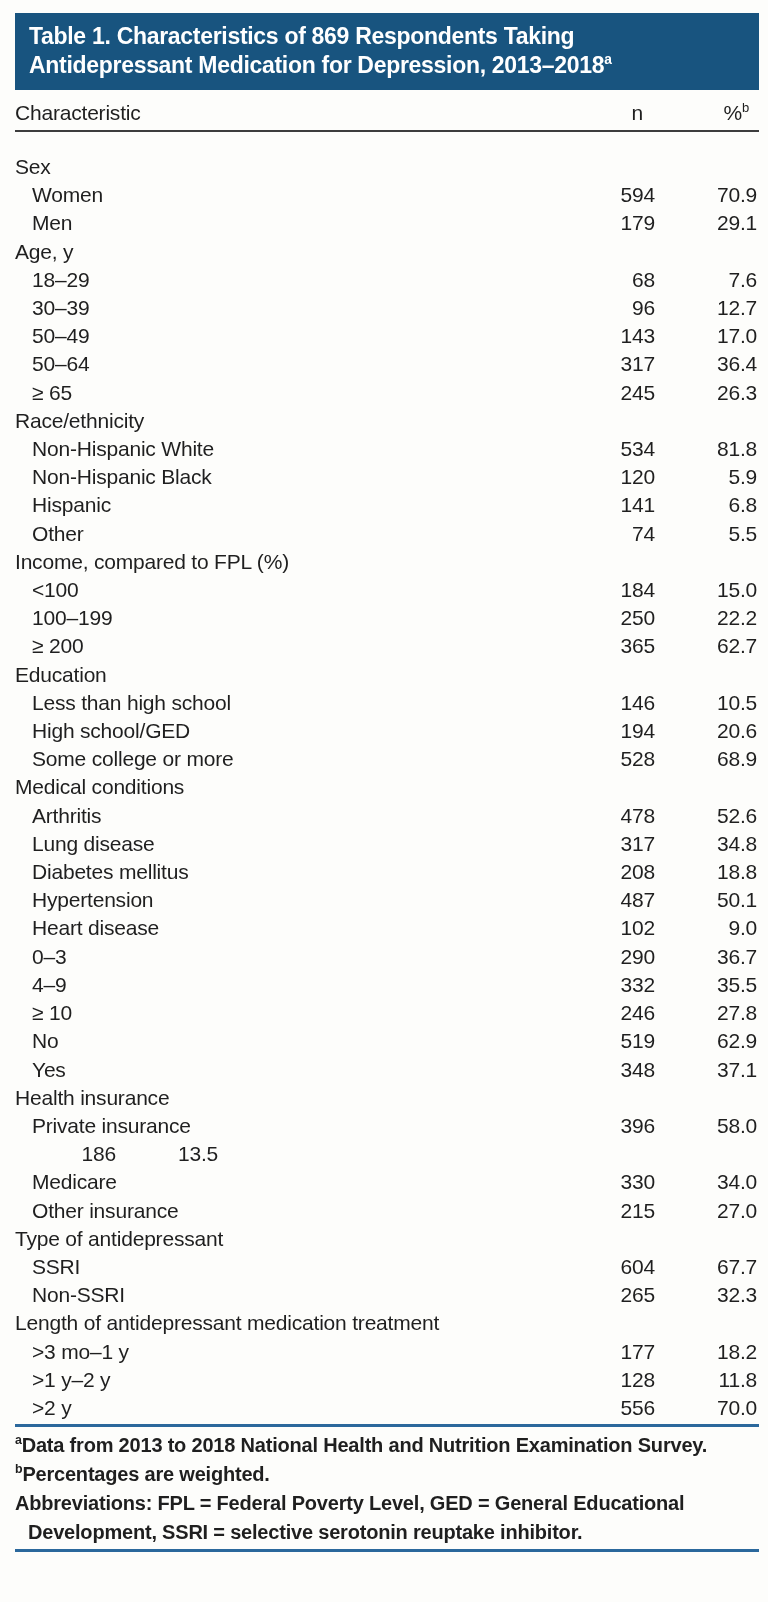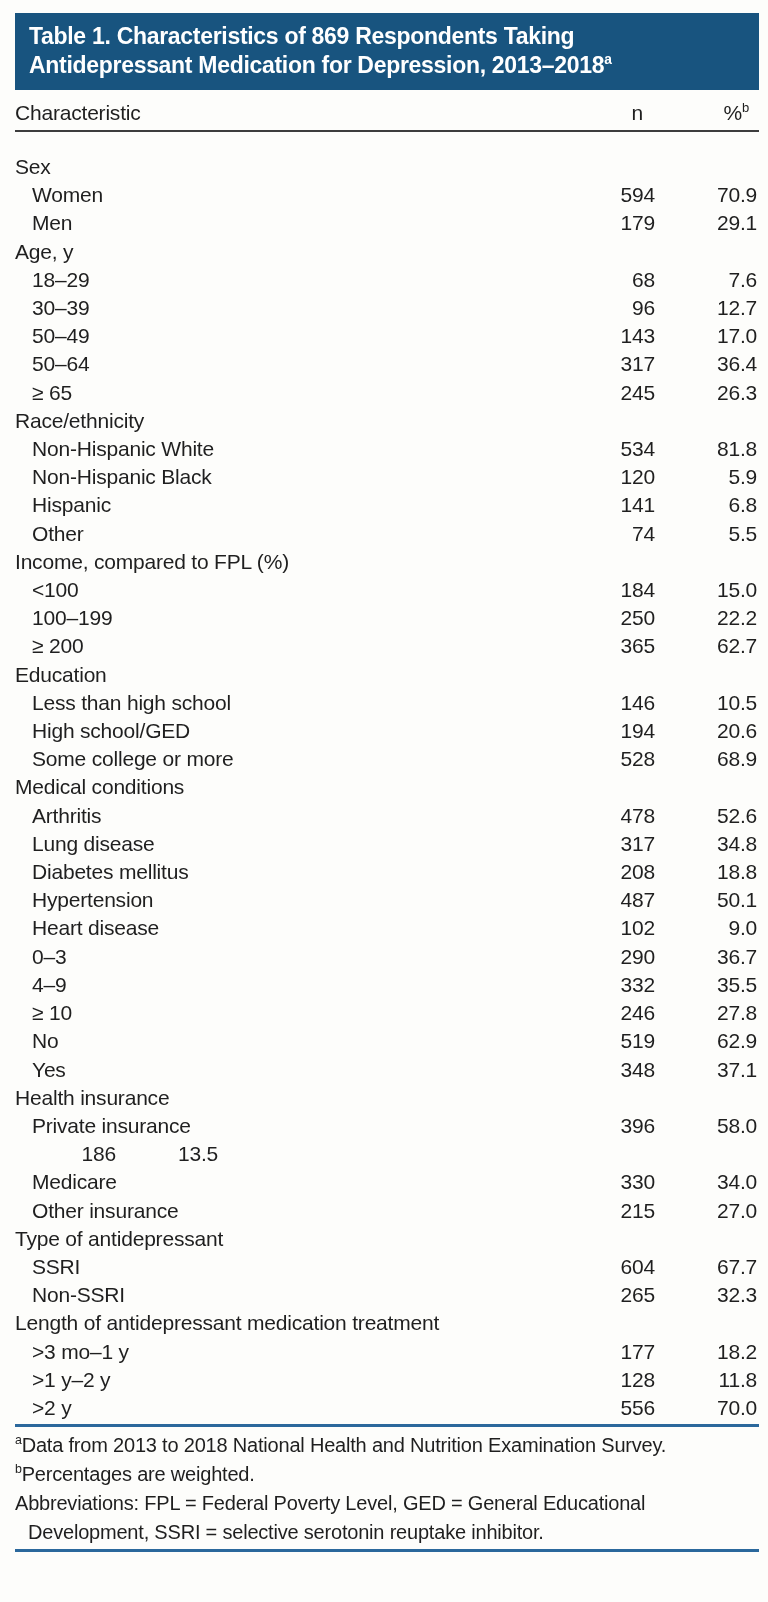--- a/index.html
+++ b/index.html
@@ -34,21 +34,21 @@
   .colhead .cell-pct{width:100px;text-align:right;padding-right:10px;}
   .colhead sup{font-size:62%;line-height:0;}
   .header-rule{height:2px;background:var(--header-rule);}
   #table-body{padding-top:21px;}
   .row{display:flex;align-items:baseline;font-size:21px;line-height:28.2px;letter-spacing:-0.2px;}
   .row-label{flex:1;white-space:nowrap;}
   .row-label.sub{padding-left:17px;}
   .cell-n{width:105px;text-align:right;padding-right:4px;}
   .cell-pct{width:100px;text-align:right;padding-right:2px;}
   .rule-blue{height:3px;background:var(--rule-blue);margin-top:2px;}
-  .footnotes{padding-top:4px;font-size:20px;line-height:29px;letter-spacing:-0.2px;}
+  .footnotes{padding-top:4px;font-size:20px;line-height:29px;letter-spacing:-0.2px;font-weight:bold;}
   .fn sup{font-size:62%;line-height:0;}
   .fn.indent{padding-left:13px;}
 </style>
 </head>
 <body>
 
 <div class="page">
 
   <div class="title-box">
     <div>Table 1. Characteristics of 869 Respondents Taking</div>

